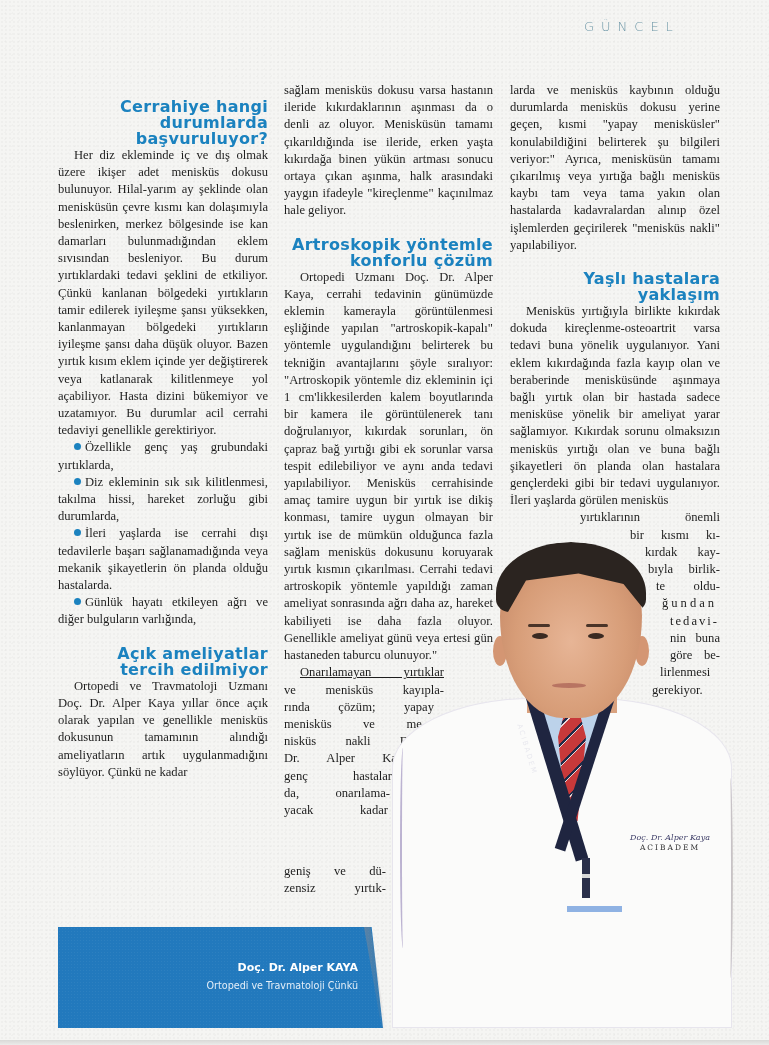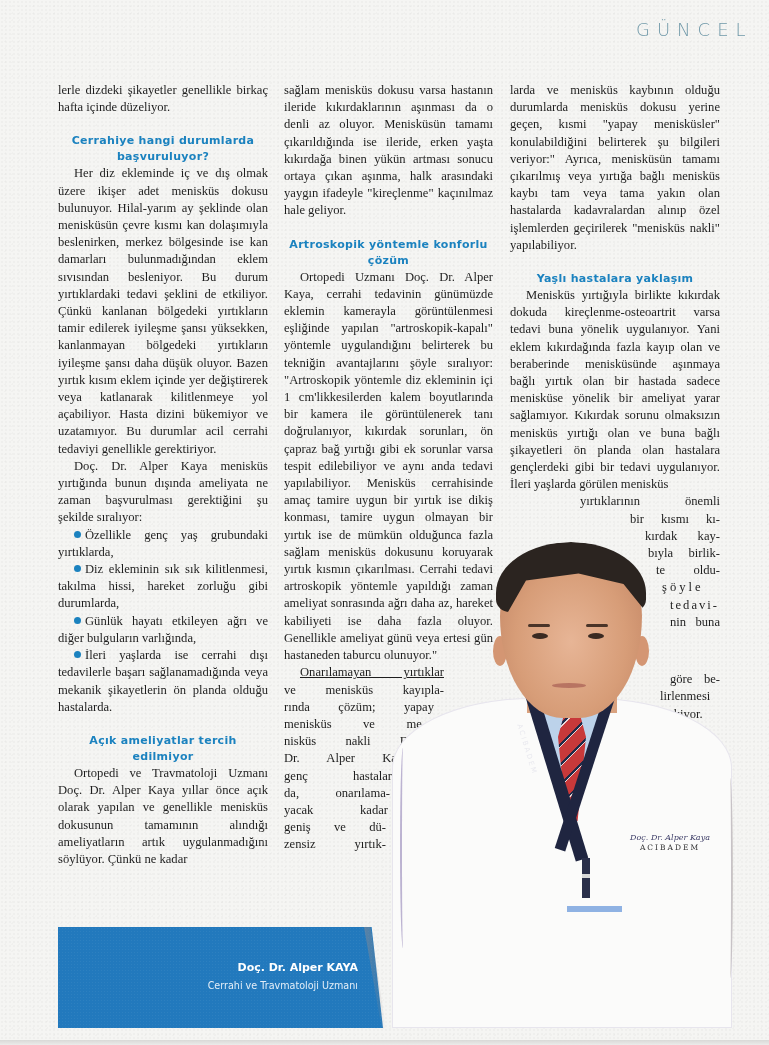--- a/index.html
+++ b/index.html
@@ -17,41 +17,41 @@
         radial-gradient(rgba(0,0,0,0.025) 1px, transparent 1px),
         radial-gradient(rgba(0,0,0,0.02) 1px, transparent 1px);
       background-size: 4px 4px, 7px 7px;
       background-position: 0 0, 2px 3px;
     }
     .page-edge {
       position: absolute; left: 0; right: 0; top: 1040px; height: 5px;
       background: linear-gradient(#d9d9d7, #ecebea);
     }
     .section-tag {
-      position: absolute; top: 19px; left: 636px;
+      position: absolute; top: 19px; left: 584px;
       font-family: "DejaVu Sans", sans-serif;
-      font-size: 18px; letter-spacing: 7px;
+      font-size: 13px; letter-spacing: 7px;
       color: #6f98a8; font-weight: 300;
     }
     .col {
       position: absolute; top: 82px;
       font-size: 12.6px; line-height: 17.2px;
       text-align: justify; hyphens: manual;
     }
     .col1 { left: 58px; width: 210px; }
     .col2 { left: 284px; width: 209px; }
     .col3 { left: 510px; width: 210px; }
     .col p { margin: 0; }
     .col p.ind { text-indent: 16px; }
     .col h2 {
       font-family: "DejaVu Sans", sans-serif;
       font-weight: bold; color: #1b82bf;
-      font-size: 11px; line-height: 16px;
+      font-size: 16px; line-height: 16px;
       letter-spacing: 0.3px;
-      margin: 0; text-align: center;
+      margin: 0; text-align: right;
     }
     .gap { height: 17px; }
     .bullet { text-indent: 16px; margin: 0; font-family: Liberation Serif, serif; }
     .bullet .dot {
       display: inline-block; width: 7px; height: 7px; border-radius: 50%;
       background: #1b82bf; margin-right: 4px; vertical-align: 1px;
       text-indent: 0;
     }
     
     .wrap2 { width: 160px; }
@@ -174,69 +174,67 @@
     }
   </style>
 </head>
 <body>
 
 <div class="page">
 
   <div class="section-tag">GÜNCEL</div>
 
   <div class="col col1">
-    <p>lerle dizdeki şikayetler genellikle birkaç hafta içinde düzeliyor.</p>
     <div class="gap"></div>
     <h2>Cerrahiye hangi durumlarda başvuruluyor?</h2>
     <p class="ind">Her diz ekleminde iç ve dış olmak üzere ikişer adet menisküs dokusu bulunuyor. Hilal-yarım ay şeklinde olan menisküsün çevre kısmı kan dolaşımıyla beslenirken, merkez bölgesinde ise kan damarları bulunmadığından eklem sıvısından besleniyor. Bu durum yırtıklardaki tedavi şeklini de etkiliyor. Çünkü kanlanan bölgedeki yırtıkların tamir edilerek iyileşme şansı yüksekken, kanlanmayan bölgedeki yırtıkların iyileşme şansı daha düşük oluyor. Bazen yırtık kısım eklem içinde yer değiştirerek veya katlanarak kilitlenmeye yol açabiliyor. Hasta dizini bükemiyor ve uzatamıyor. Bu durumlar acil cerrahi tedaviyi genellikle gerektiriyor.</p>
-    <p class="ind">Doç. Dr. Alper Kaya menisküs yırtığında bunun dışında ameliyata ne zaman başvurulması gerektiğini şu şekilde sıralıyor:</p>
     <p class="bullet"><span class="dot"></span><span>Özellikle genç yaş grubundaki yırtıklarda,</span></p>
     <p class="bullet"><span class="dot"></span><span>Diz ekleminin sık sık kilitlenmesi, takılma hissi, hareket zorluğu gibi durumlarda,</span></p>
+    <p class="bullet"><span class="dot"></span><span>İleri yaşlarda ise cerrahi dışı tedavilerle başarı sağlanamadığında veya mekanik şikayetlerin ön planda olduğu hastalarda.</span></p>
     <p class="bullet"><span class="dot"></span><span>Günlük hayatı etkileyen ağrı ve diğer bulguların varlığında,</span></p>
-    <p class="bullet"><span class="dot"></span><span>İleri yaşlarda ise cerrahi dışı tedavilerle başarı sağlanamadığında veya mekanik şikayetlerin ön planda olduğu hastalarda.</span></p>
     <div class="gap"></div>
     <h2>Açık ameliyatlar tercih edilmiyor</h2>
     <p class="ind">Ortopedi ve Travmatoloji Uzmanı Doç. Dr. Alper Kaya yıllar önce açık olarak yapılan ve genellikle menisküs dokusunun tamamının alındığı ameliyatların artık uygulanmadığını söylüyor. Çünkü ne kadar</p>
   </div>
 
   <div class="col col2">
     <p>sağlam menisküs dokusu varsa hastanın ileride kıkırdaklarının aşınması da o denli az oluyor. Menisküsün tamamı çıkarıldığında ise ileride, erken yaşta kıkırdağa binen yükün artması sonucu ortaya çıkan aşınma, halk arasındaki yaygın ifadeyle "kireçlenme" kaçınılmaz hale geliyor.</p>
     <div class="gap"></div>
     <h2>Artroskopik yöntemle konforlu çözüm</h2>
     <p class="ind">Ortopedi Uzmanı Doç. Dr. Alper Kaya, cerrahi tedavinin günümüzde eklemin kamerayla görüntülenmesi eşliğinde yapılan "artroskopik-kapalı" yöntemle uygulandığını belirterek bu tekniğin avantajlarını şöyle sıralıyor: "Artroskopik yöntemle diz ekleminin içi 1 cm'likkesilerden kalem boyutlarında bir kamera ile görüntülenerek tanı doğrulanıyor, kıkırdak sorunları, ön çapraz bağ yırtığı gibi ek sorunlar varsa tespit edilebiliyor ve aynı anda tedavi yapılabiliyor. Menisküs cerrahisinde amaç tamire uygun bir yırtık ise dikiş konması, tamire uygun olmayan bir yırtık ise de mümkün olduğunca fazla sağlam menisküs dokusunu koruyarak yırtık kısmın çıkarılması. Cerrahi tedavi artroskopik yöntemle yapıldığı zaman ameliyat sonrasında ağrı daha az, hareket kabiliyeti ise daha fazla oluyor. Genellikle ameliyat günü veya ertesi gün hastaneden taburcu olunuyor."</p>
     <div class="wrap2" style="margin-top:0;">
       <span class="ln" style="text-indent:16px;text-decoration:underline;">Onarılamayan yırtıklar</span>
       <span class="ln" style="width:160px;">ve menisküs kayıpla-</span>
       <span class="ln" style="width:150px;">rında çözüm; yapay</span>
       <span class="ln" style="width:142px;">menisküs ve me-</span>
       <span class="ln" style="width:140px;">nisküs nakli Doç.</span>
       <span class="ln" style="width:128px;">Dr. Alper Kaya,</span>
       <span class="ln" style="width:112px;">genç hastalar-</span>
       <span class="ln" style="width:106px;">da, onarılama-</span>
       <span class="ln" style="width:104px;">yacak kadar</span>
-      <span class="ln" style="width:102px;">geniş ve dü-</span>
+      <span class="ln" style="width:102px;margin-top:44px;">geniş ve dü-</span>
       <span class="ln" style="width:102px;">zensiz yırtık-</span>
     </div>
   </div>
 
   <div class="col col3">
     <p>larda ve menisküs kaybının olduğu durumlarda menisküs dokusu yerine geçen, kısmi "yapay menisküsler" konulabildiğini belirterek şu bilgileri veriyor:" Ayrıca, menisküsün tamamı çıkarılmış veya yırtığa bağlı menisküs kaybı tam veya tama yakın olan hastalarda kadavralardan alınıp özel işlemlerden geçirilerek "menisküs nakli" yapılabiliyor.</p>
     <div class="gap"></div>
     <h2>Yaşlı hastalara yaklaşım</h2>
     <p class="ind">Menisküs yırtığıyla birlikte kıkırdak dokuda kireçlenme-osteoartrit varsa tedavi buna yönelik uygulanıyor. Yani eklem kıkırdağında fazla kayıp olan ve beraberinde menisküsünde aşınmaya bağlı yırtık olan bir hastada sadece menisküse yönelik bir ameliyat yarar sağlamıyor. Kıkırdak sorunu olmaksızın menisküs yırtığı olan ve buna bağlı şikayetleri ön planda olan hastalara gençlerdeki gibi bir tedavi uygulanıyor. İleri yaşlarda görülen menisküs</p>
     <div class="c3wrap">
       <span class="ln" style="width:140px;">yırtıklarının önemli</span>
       <span class="ln" style="width:90px;">bir kısmı kı-</span>
       <span class="ln" style="width:75px;">kırdak kay-</span>
       <span class="ln" style="width:72px;">bıyla birlik-</span>
       <span class="ln" style="width:64px;">te oldu-</span>
-      <span class="ln" style="width:58px; letter-spacing:3px;">şöyle</span>
+      <span class="ln" style="width:58px; letter-spacing:3px;">ğundan</span>
       <span class="ln" style="width:50px; letter-spacing:2px;">tedavi-</span>
       <span class="ln" style="width:50px;">nin buna</span>
-      <span class="ln" style="width:50px;margin-top:40px;">göre be-</span>
+      <span class="ln" style="width:50px;">göre be-</span>
       <span class="ln" style="width:60px;">lirlenmesi</span>
       <span class="ln last" style="width:68px;">gerekiyor.</span>
     </div>
   </div>
 
   <div class="photo">
     <div class="coat"></div>
     <div class="coat-edge-l"></div>
     <div class="coat-edge-r"></div>
     <div class="neck"></div>
@@ -257,17 +255,17 @@
     <div class="hair"></div>
     <div class="brow l"></div>
     <div class="brow r"></div>
     <div class="eye l"></div>
     <div class="eye r"></div>
     <div class="mouth"></div>
   </div>
 
   <div class="nameplate">
     <div class="np-name">Doç. Dr. Alper KAYA</div>
-    <div class="np-title">Cerrahi ve Travmatoloji Uzmanı</div>
+    <div class="np-title">Ortopedi ve Travmatoloji Çünkü</div>
   </div>
   <div class="nameplate-fold"></div>
 </div>
 <div class="page-edge"></div>
 
 </body></html>

